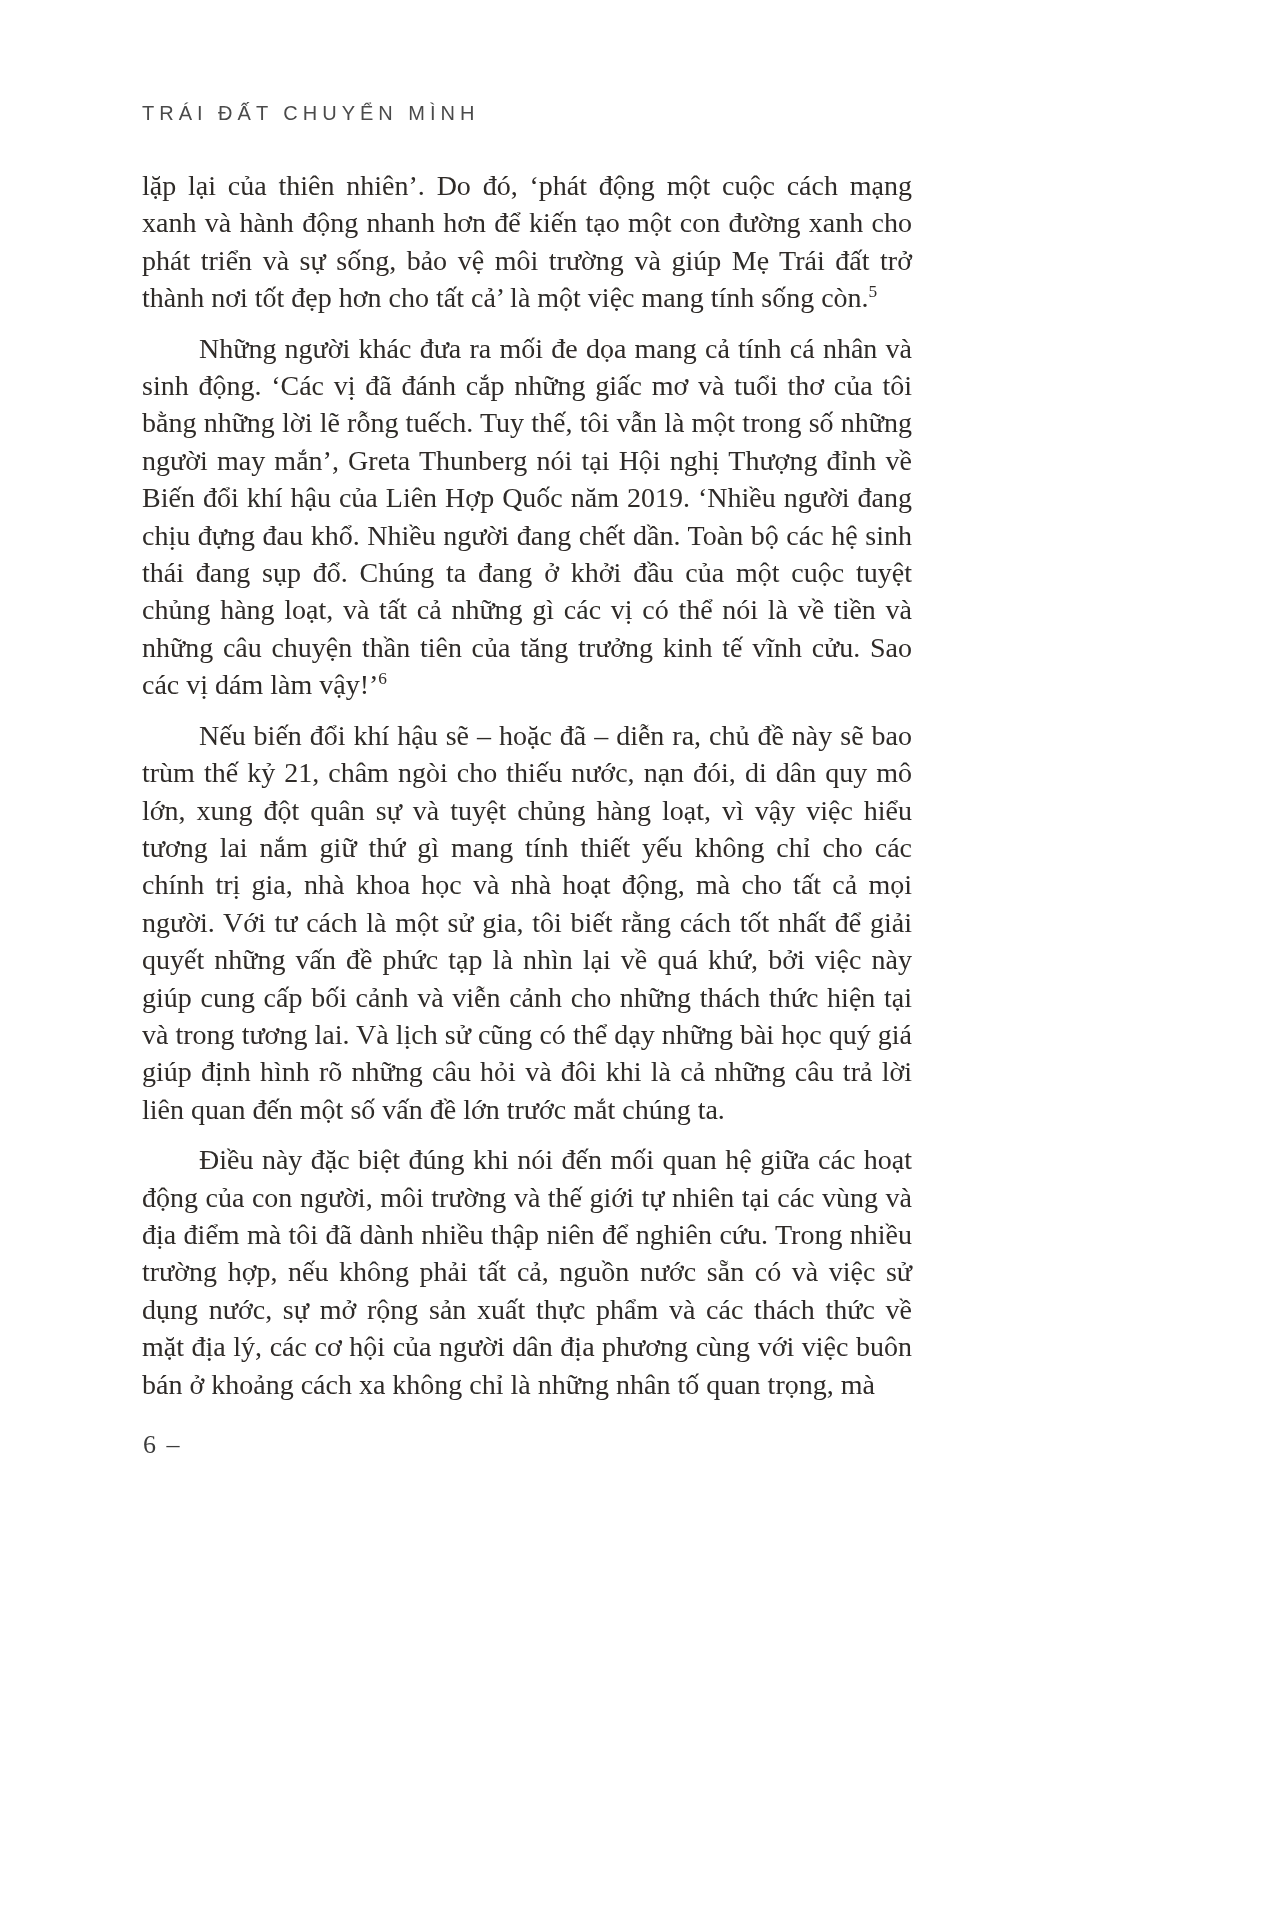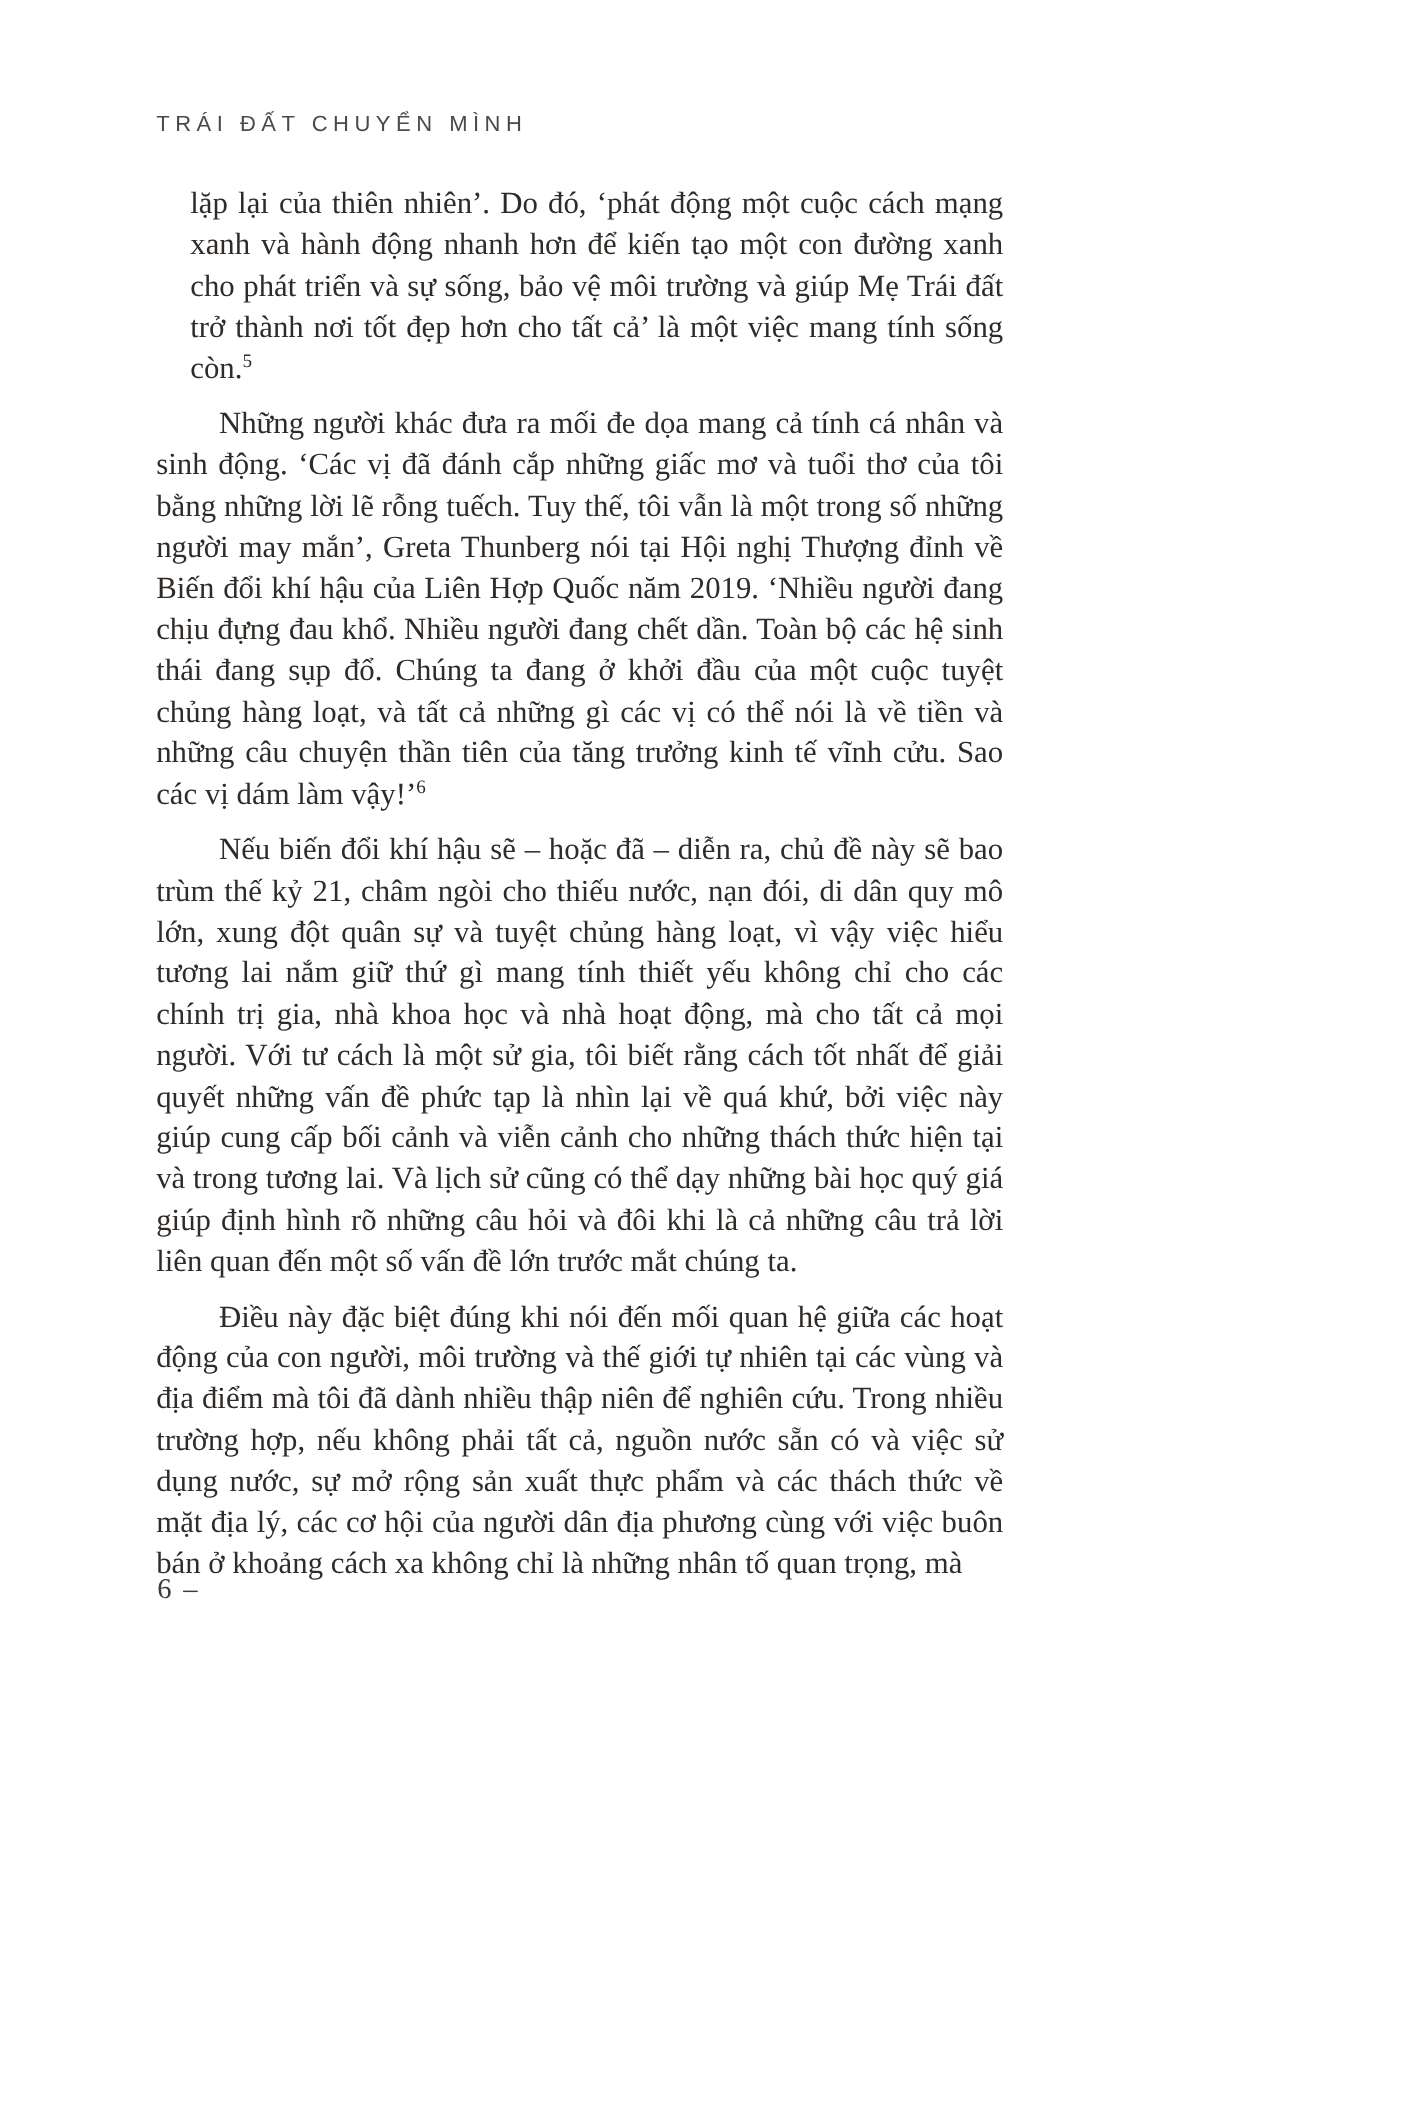--- a/index.html
+++ b/index.html
@@ -34,21 +34,20 @@
   }
   p {
     font-size: 28px;
     line-height: 37.4px;
     text-align: justify;
     margin: 0 0 13px 0;
     text-indent: 57px;
   }
   p.no-indent {
     text-indent: 0;
-    margin-left: 31px;
   }
   sup {
     font-size: 0.62em;
     line-height: 0;
     vertical-align: super;
   }
   .footer {
     position: absolute;
     left: 143px;
     top: 1430px;

